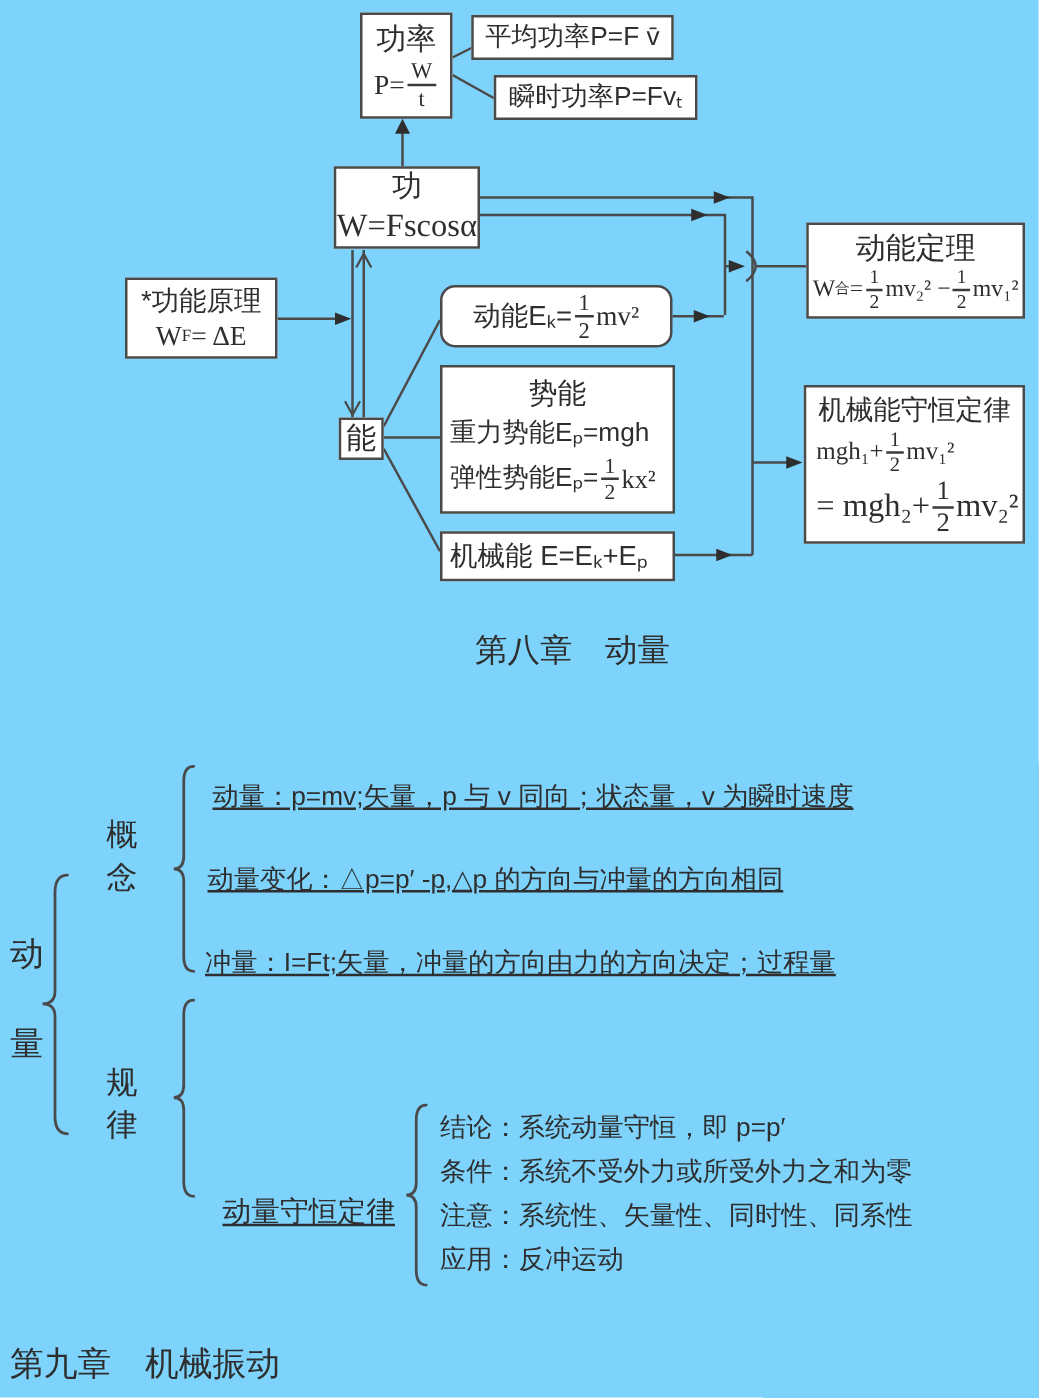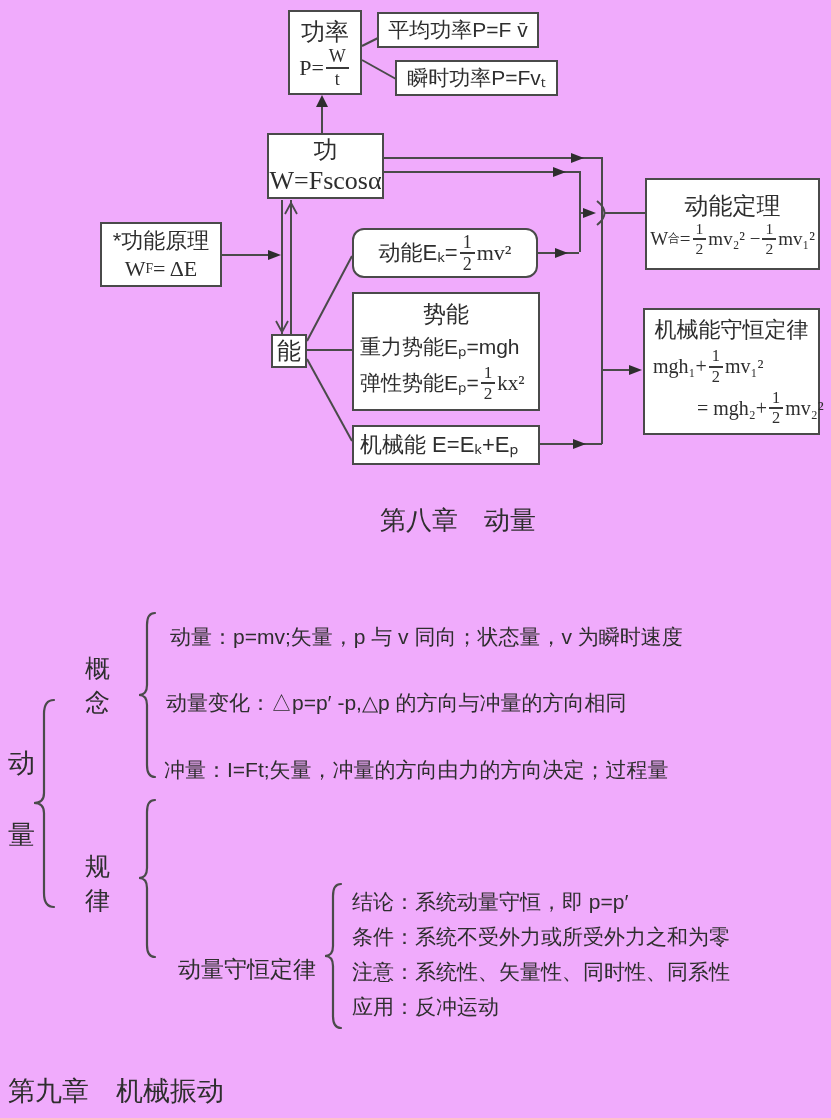--- a/index.html
+++ b/index.html
@@ -1,38 +1,38 @@
 <!DOCTYPE html>
 <html><head>
 <meta charset="utf-8">
 <style>
   html,body { margin:0; padding:0; background:#ffffff; }
   .page {
-    position:relative; width:831px; height:1118px; background:#f0abfc;
+    position:relative; width:831px; height:1118px; background:#7dd3fc;
     color:#2e2e2e; font-family:"Liberation Sans", sans-serif; overflow:hidden;
   }
   .box {
     position:absolute; border:2px solid #4a4a4a; background:#fff;
     display:flex; flex-direction:column; align-items:center; justify-content:center;
     text-align:center; box-sizing:border-box; line-height:1.25;
   }
   .box .title { font-size:24px; }
   .formula { font-family:"Liberation Serif", serif; }
   .row { display:flex; align-items:center; white-space:nowrap; }
   .frac { display:inline-flex; flex-direction:column; align-items:center;
           vertical-align:middle; line-height:1; margin:0 2px; font-size:0.82em; }
   .frac .num { display:block; border-bottom:2px solid #3a3a3a; padding:0 3px 1px; }
   .frac .den { display:block; padding-top:1px; }
   .sub { font-size:0.62em; vertical-align:-0.45em; }
   svg.overlay { position:absolute; left:0; top:0; }
   svg.overlay .ln { stroke:#4a4a4a; stroke-width:2; fill:none; }
   svg.overlay .ah { fill:#2e2e2e; stroke:none; }
   svg.overlay .chev { stroke:#4a4a4a; stroke-width:1.8; fill:none; }
   svg.overlay .brace { stroke:#4a4a4a; stroke-width:2.2; fill:none; stroke-linecap:round; }
-  .mline { position:absolute; font-size:21px; white-space:nowrap; }
+  .mline { position:absolute; font-size:21px; white-space:nowrap;text-decoration:underline; }
   .vlabel { position:absolute; display:flex; flex-direction:column; align-items:center; }
   .vlabel span { display:block; line-height:1; }
   .chapter { position:absolute; white-space:nowrap; }
 </style>
 </head>
 <body>
 
 <div class="page">
 
   <svg class="overlay" width="831" height="1118" viewBox="0 0 831 1118">
@@ -137,21 +137,21 @@
         <span class="den">2</span>
       </span>
       <span class="formula">kx²</span>
     </div>
   </div>
 
   <div class="box" style="left:352px; top:425px; width:188px; height:40px; font-size:22px; align-items:flex-start; padding-left:6px;">
     <span>机械能 E=Eₖ+Eₚ</span>
   </div>
 
-  <div class="box" style="left:645px; top:178px; width:175px; height:92px;">
+  <div class="box" style="left:645px; top:178px; width:175px; height:77px;">
     <div class="title">动能定理</div>
     <div class="row formula" style="font-size:19px;">
       <span>W</span>
         <span class="sub">合</span>
         <span>=</span>
       <span class="frac">
         <span class="num">1</span>
         <span class="den">2</span>
       </span>
       <span>mv₂² −</span>
@@ -166,21 +166,21 @@
   <div class="box" style="left:643px; top:308px; width:177px; height:127px; justify-content:space-evenly; align-items:flex-start; padding:2px 8px;">
     <div class="title" style="align-self:center; font-size:22px;">机械能守恒定律</div>
     <div class="row formula" style="font-size:20px;">
       <span>mgh₁+</span>
       <span class="frac">
         <span class="num">1</span>
         <span class="den">2</span>
       </span>
       <span>mv₁²</span>
     </div>
-    <div class="row formula" style="font-size:20px;margin-left:44px;">
+    <div class="row formula" style="font-size:26px;">
       <span>= mgh₂+</span>
       <span class="frac">
         <span class="num">1</span>
         <span class="den">2</span>
       </span>
       <span>mv₂²</span>
     </div>
   </div>
 
   <div class="chapter" style="left:380px; top:503px; font-size:26px;">第八章　动量</div>

